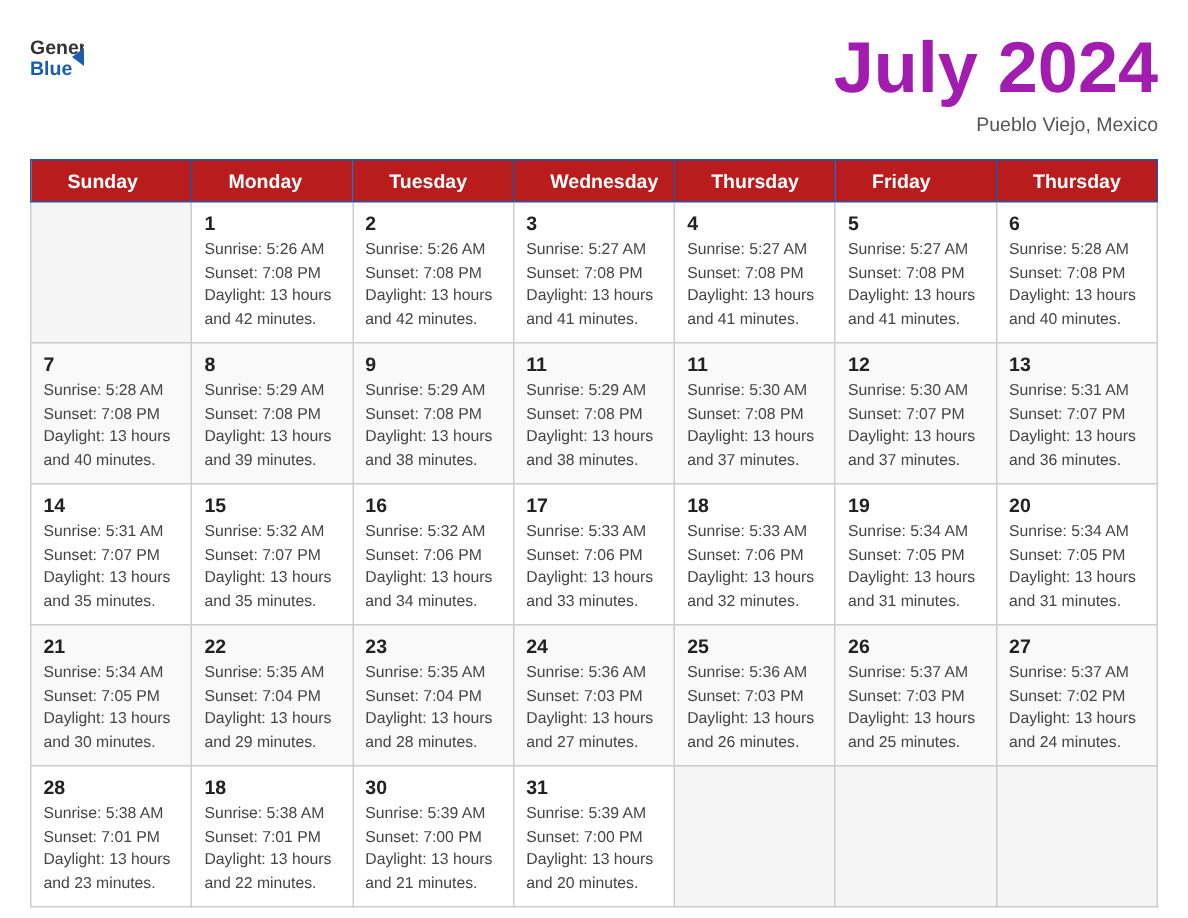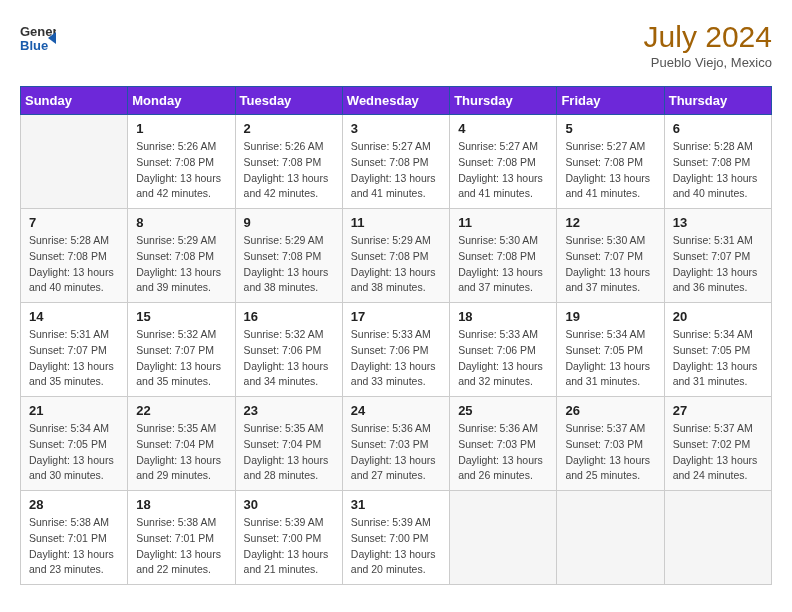--- a/index.html
+++ b/index.html
@@ -18,40 +18,40 @@
     }
     .logo {
       display: flex;
       align-items: center;
       gap: 4px;
     }
     .title-area {
       text-align: right;
     }
     .month-title {
-      font-size: 30px;
-      font-weight: normal;
-      color: #a16207;
+      font-size: 48px;
+      font-weight: bold;
+      color: #a21caf;
       line-height: 1.1;
     }
     .location-title {
       font-size: 13px;
       color: #555;
       margin-top: 2px;
     }
     table {
       width: 100%;
       border-collapse: collapse;
       table-layout: fixed;
     }
     thead tr th {
-      background-color: #6d28d9;
+      background-color: #b91c1c;
       color: #fff;
       text-align: left;
-      padding: 6px 4px;
+      padding: 6px 24px;
       font-size: 13px;
       font-weight: bold;
       border: 1px solid #2255a4;
     }
     tbody tr td {
       border: 1px solid #ccc;
       vertical-align: top;
       padding: 6px 8px;
       font-size: 11px;
       color: #333;

